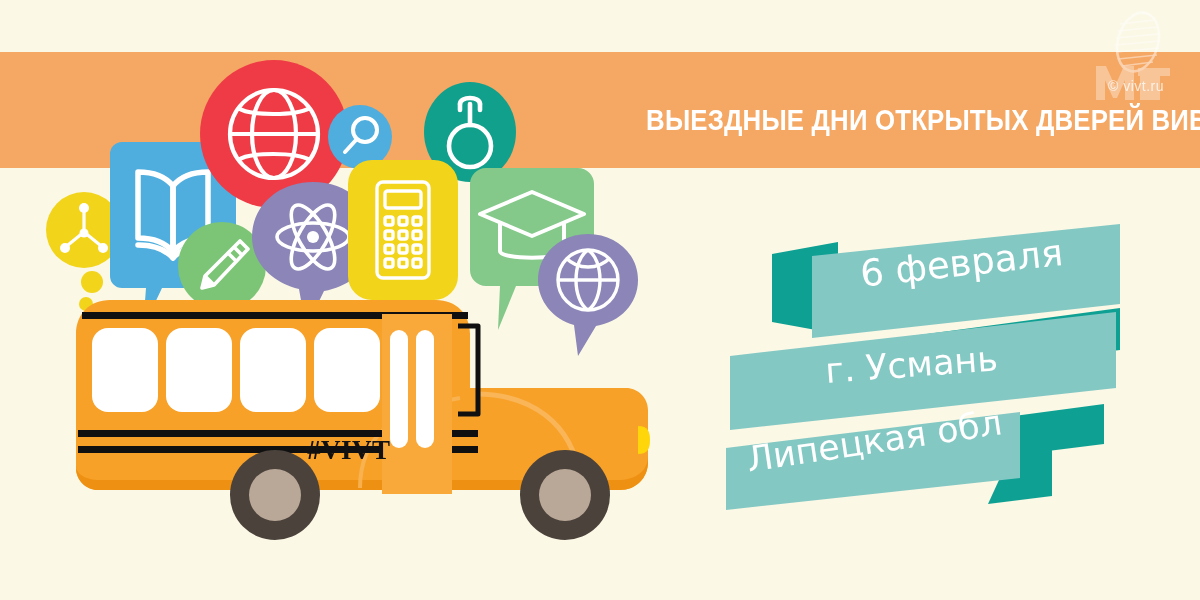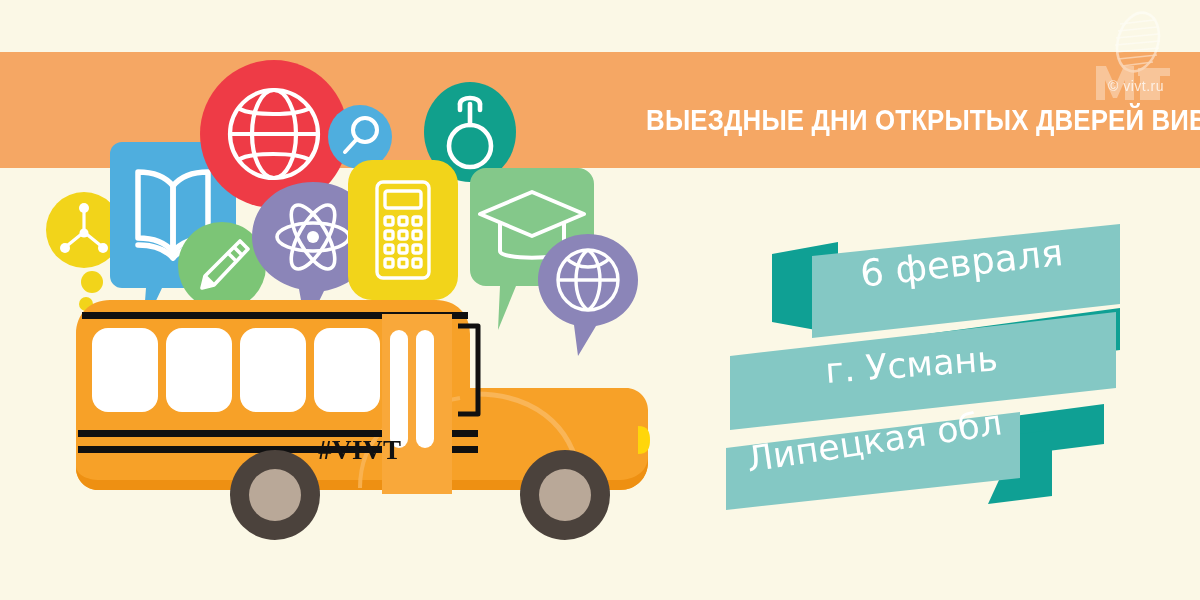--- a/index.html
+++ b/index.html
@@ -40,21 +40,21 @@
   }
 
   
   .bub{position:absolute;}
   .bub svg{display:block;overflow:visible;}
 
   
   .bus{position:absolute;left:60px;top:290px;}
   .bus svg{display:block;}
   .bus-tag{
-    position:absolute;left:318px;top:435px;
+    position:absolute;left:307px;top:435px;
     font-family:"Liberation Serif", serif;
     font-weight:bold;font-size:27px;color:#111111;
     letter-spacing:0.5px;
   }
 
   
   .ribbons{position:absolute;left:720px;top:222px;}
   .ribbons svg{display:block;}
   .rib-txt{
     position:absolute;

